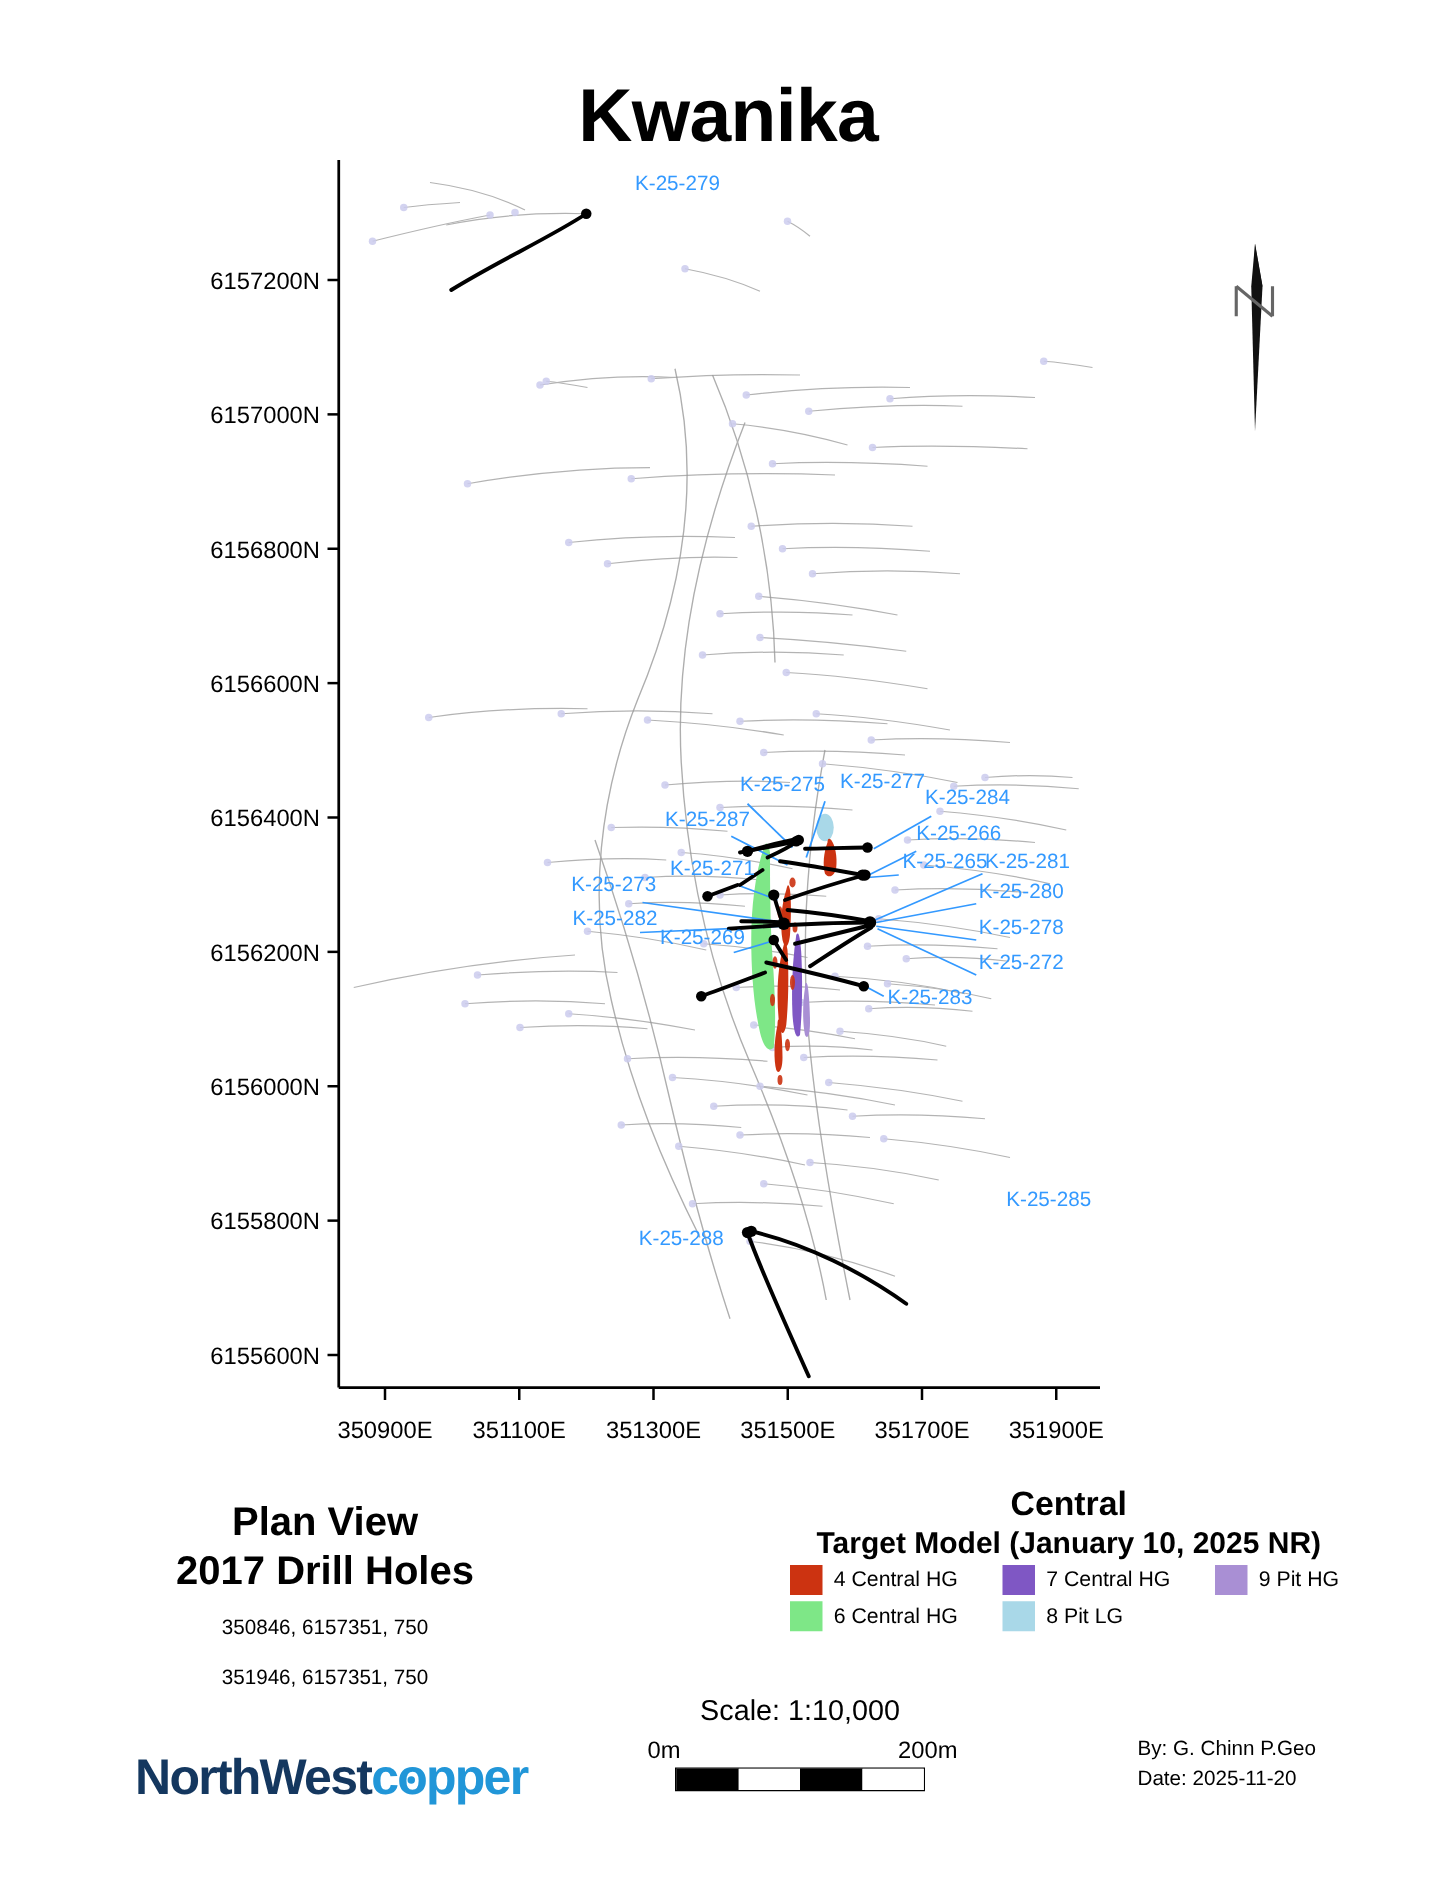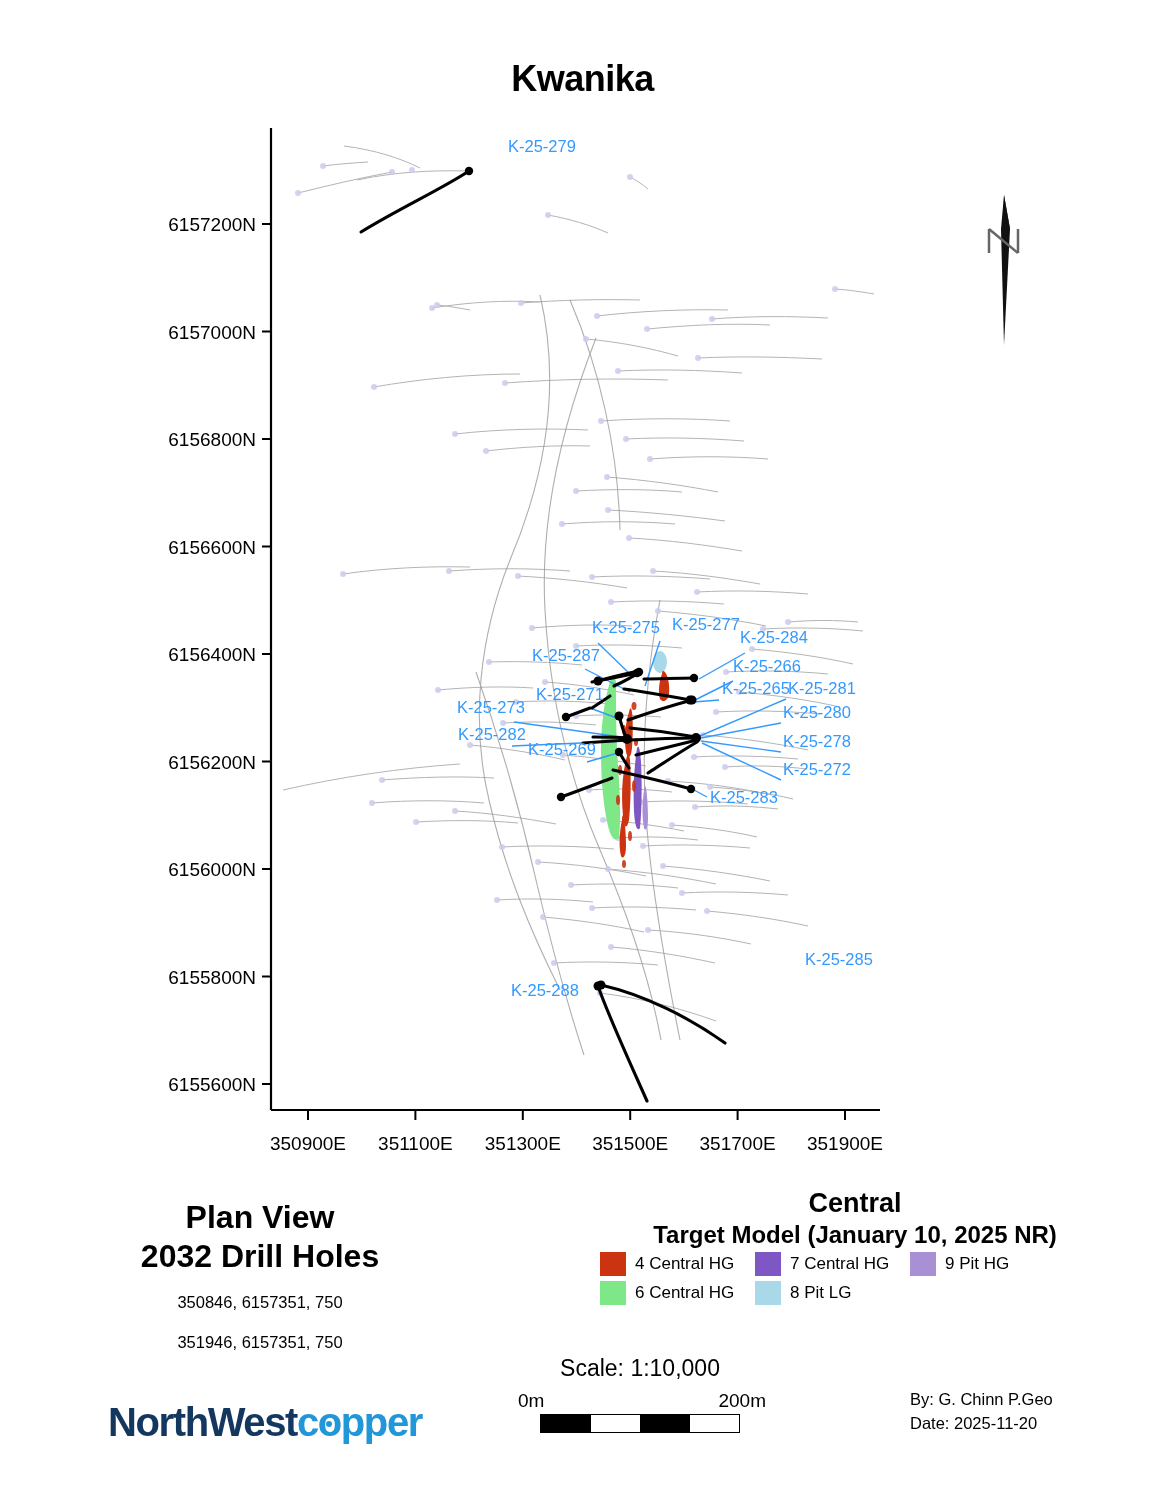--- a/index.html
+++ b/index.html
@@ -1,38 +1,38 @@
 <!DOCTYPE html>
 <html><head>
 <meta charset="utf-8">
 <style>
   html,body{margin:0;padding:0;background:#ffffff;}
   body{width:1165px;height:1506px;position:relative;
        font-family:"Liberation Sans", sans-serif;color:#000;overflow:hidden;}
 
   #map-title{position:absolute;left:0;top:58px;width:1165px;text-align:center;
-             font-size:36px;font-weight:bold;letter-spacing:-0.5px;}
+             font-size:60px;font-weight:bold;letter-spacing:-0.5px;}
 
   #plot-area{position:absolute;left:0;top:0;width:1165px;height:1180px;}
   #plot-svg{position:absolute;left:0;top:0;}
 
   .ytick-label{font-size:19px;text-anchor:end;fill:#000;font-family:"Liberation Sans",sans-serif;}
   .xtick-label{font-size:19px;text-anchor:middle;fill:#000;font-family:"Liberation Sans",sans-serif;}
   .hole-label{font-size:16.5px;fill:#3399ff;font-family:"Liberation Sans",sans-serif;}
 
   #planview-block{position:absolute;left:60px;top:1198px;width:400px;text-align:center;}
   #planview-block .pv-title{font-size:32px;font-weight:bold;line-height:1.22;}
   #planview-block .pv-coords{font-size:16.5px;line-height:1.55;margin-top:14px;}
 
   #legend-block{position:absolute;left:600px;top:1188px;width:510px;}
   #legend-title{text-align:center;font-size:27px;font-weight:bold;}
   #legend-sub{text-align:center;font-size:24px;font-weight:bold;margin-top:2px;}
   .legend-rows{margin-top:3px;}
   .legend-row{display:flex;align-items:center;margin-bottom:5px;}
-  .legend-cell{display:flex;align-items:center;width:155px;}
+  .legend-cell{display:flex;align-items:center;width:155px;margin-left:32px;}
   .legend-swatch{width:26px;height:24px;margin-right:9px;flex:none;}
   .legend-text{font-size:17px;white-space:nowrap;}
 
   #scale-block{position:absolute;left:470px;top:1355px;width:340px;text-align:center;}
   #scale-text{font-size:23px;}
   #scale-ends{position:relative;height:24px;width:200px;margin:8px auto 0 auto;}
   #scale-ends .s0{position:absolute;left:-22px;top:0;font-size:19px;}
   #scale-ends .s200{position:absolute;right:-26px;top:0;font-size:19px;}
   #scale-bar{width:200px;height:19px;margin:0 auto;display:flex;border:1.5px solid #000;box-sizing:border-box;}
   #scale-bar div{flex:1;}
@@ -407,21 +407,21 @@
       <line x1="-15" y1="34" x2="-15" y2="58"></line>
       <line x1="14" y1="34" x2="14" y2="58"></line>
       <line x1="-15" y1="34" x2="14" y2="58"></line>
     </g>
   </g>
 </svg>
 </div>
 
 <div id="planview-block">
   <div class="pv-title">Plan View</div>
-  <div class="pv-title">2032 Drill Holes</div>
+  <div class="pv-title">2017 Drill Holes</div>
   <div class="pv-coords">350846, 6157351, 750</div>
   <div class="pv-coords">351946, 6157351, 750</div>
 </div>
 
 <div id="legend-block">
   <div id="legend-title">Central</div>
   <div id="legend-sub">Target Model (January 10, 2025 NR)</div>
   <div class="legend-rows" id="legend-rows">
       <div class="legend-row">
         <div class="legend-cell">

